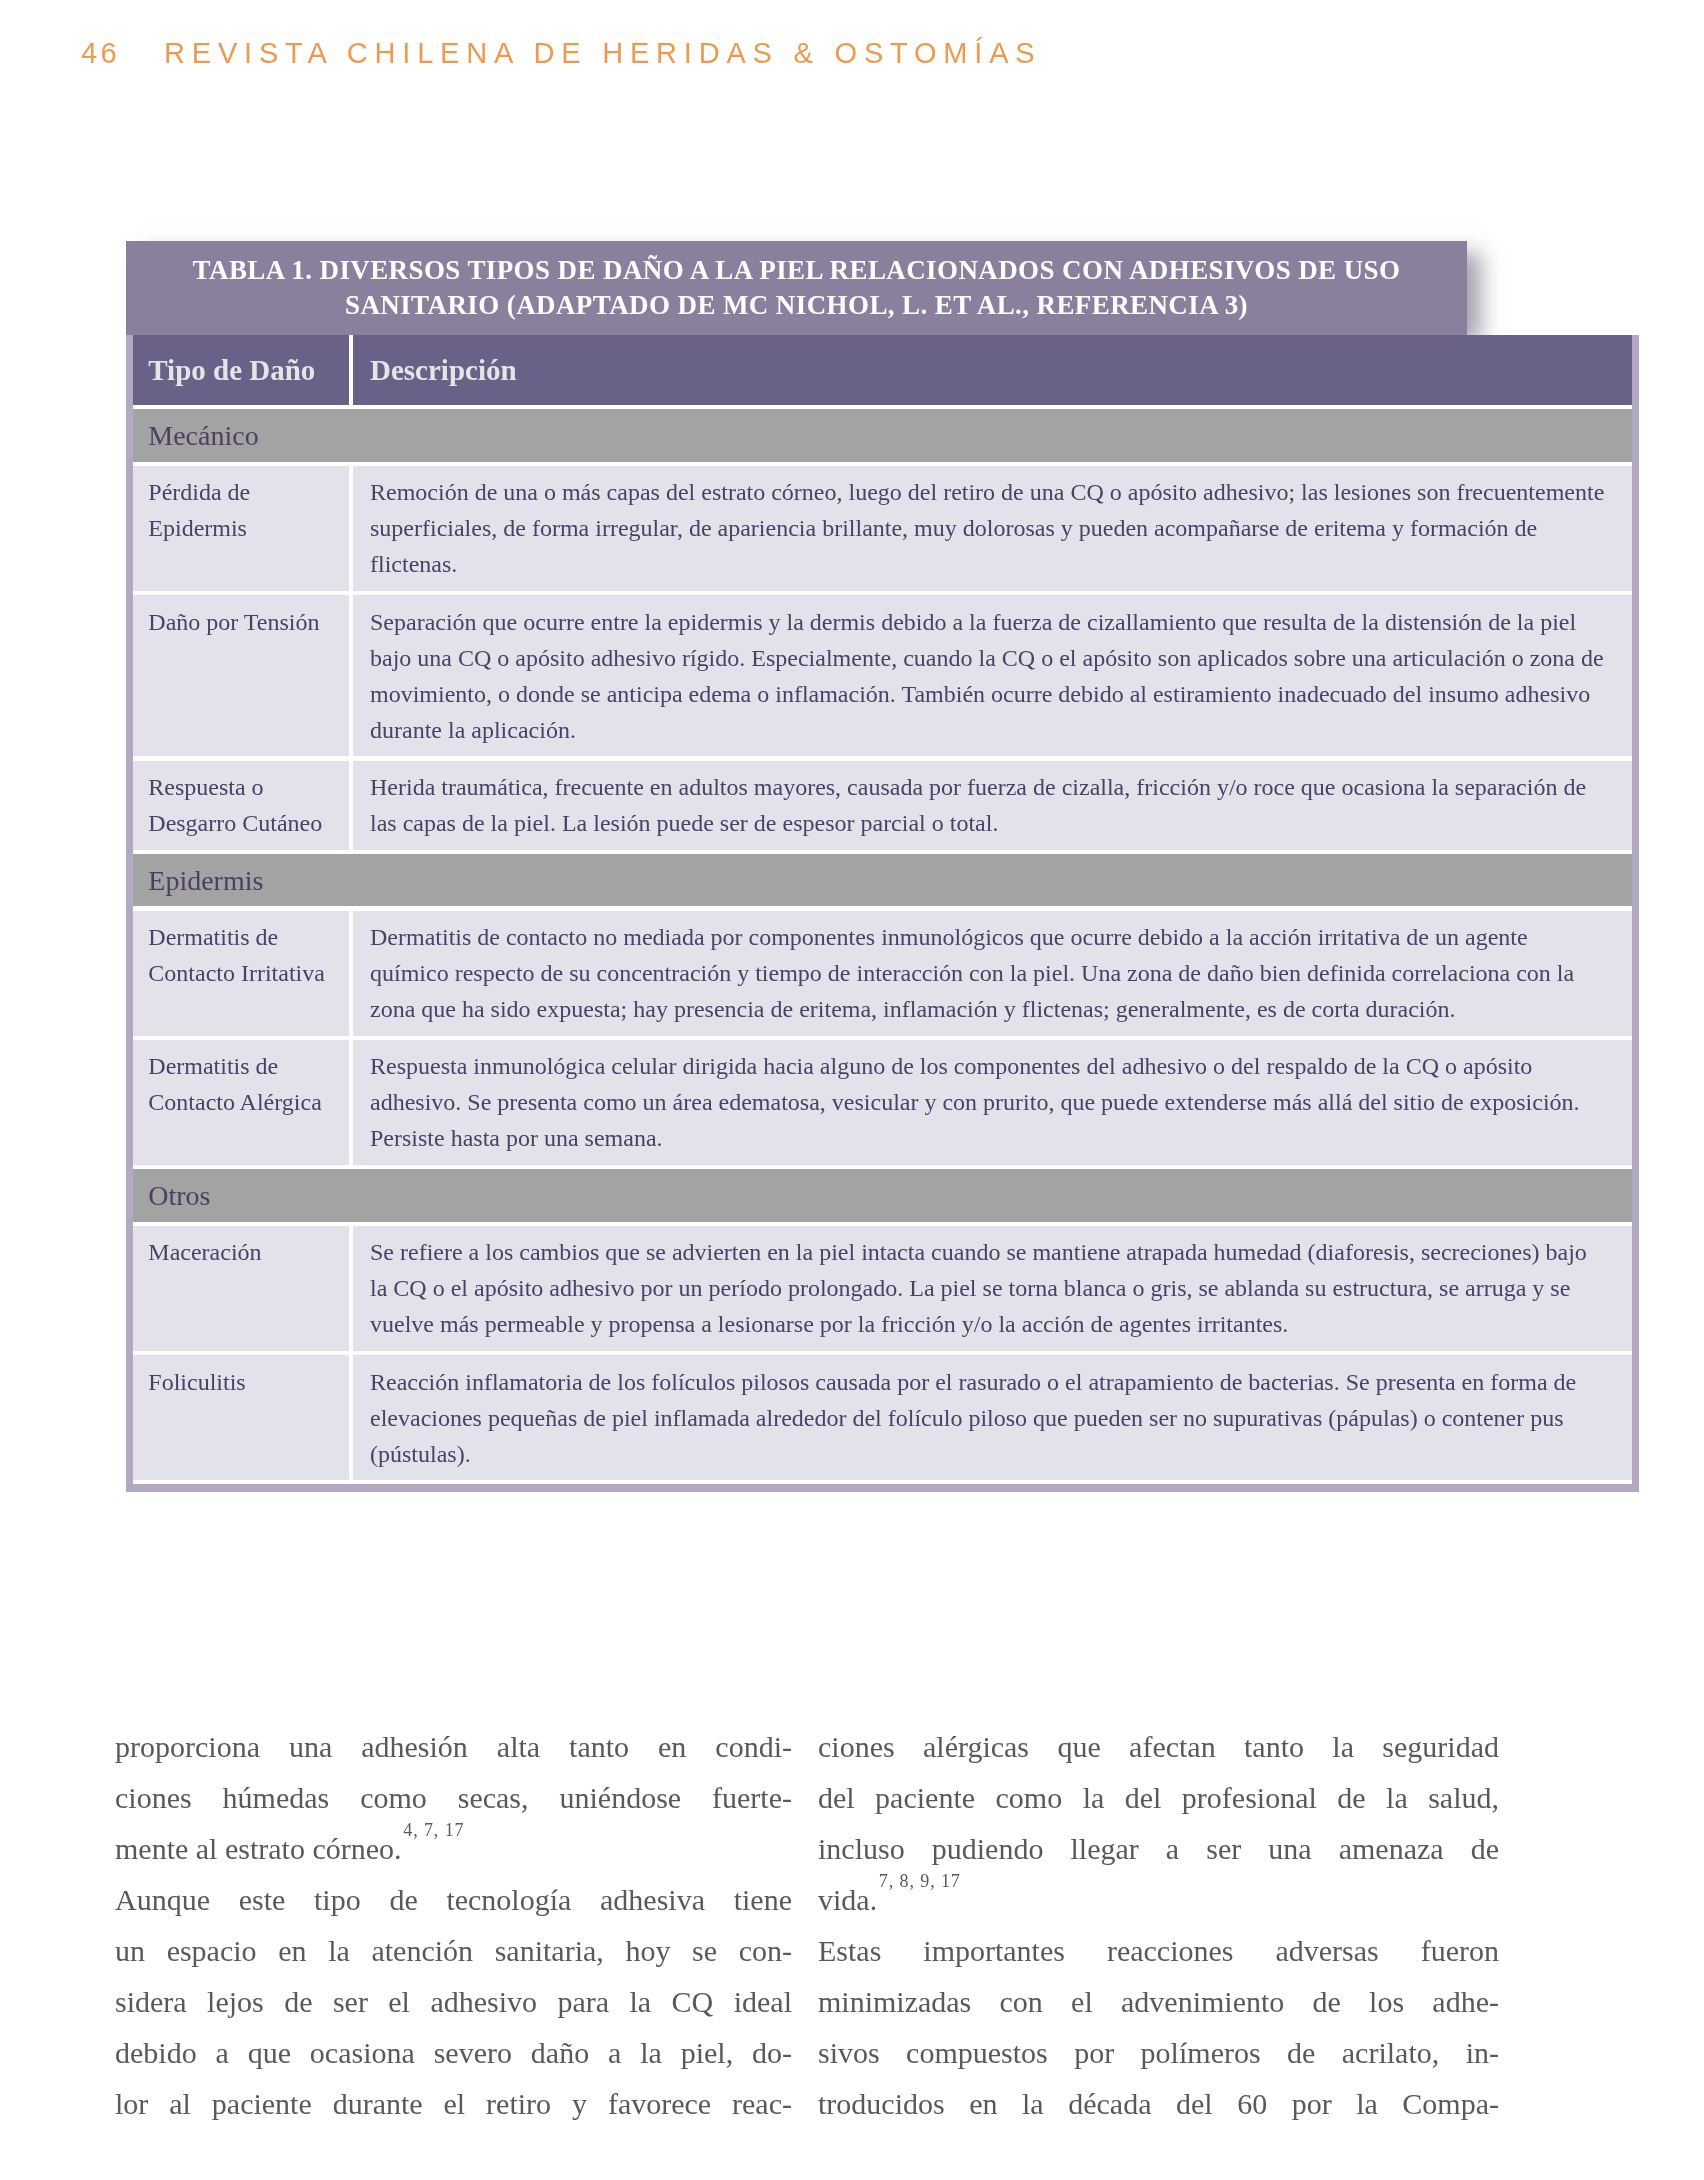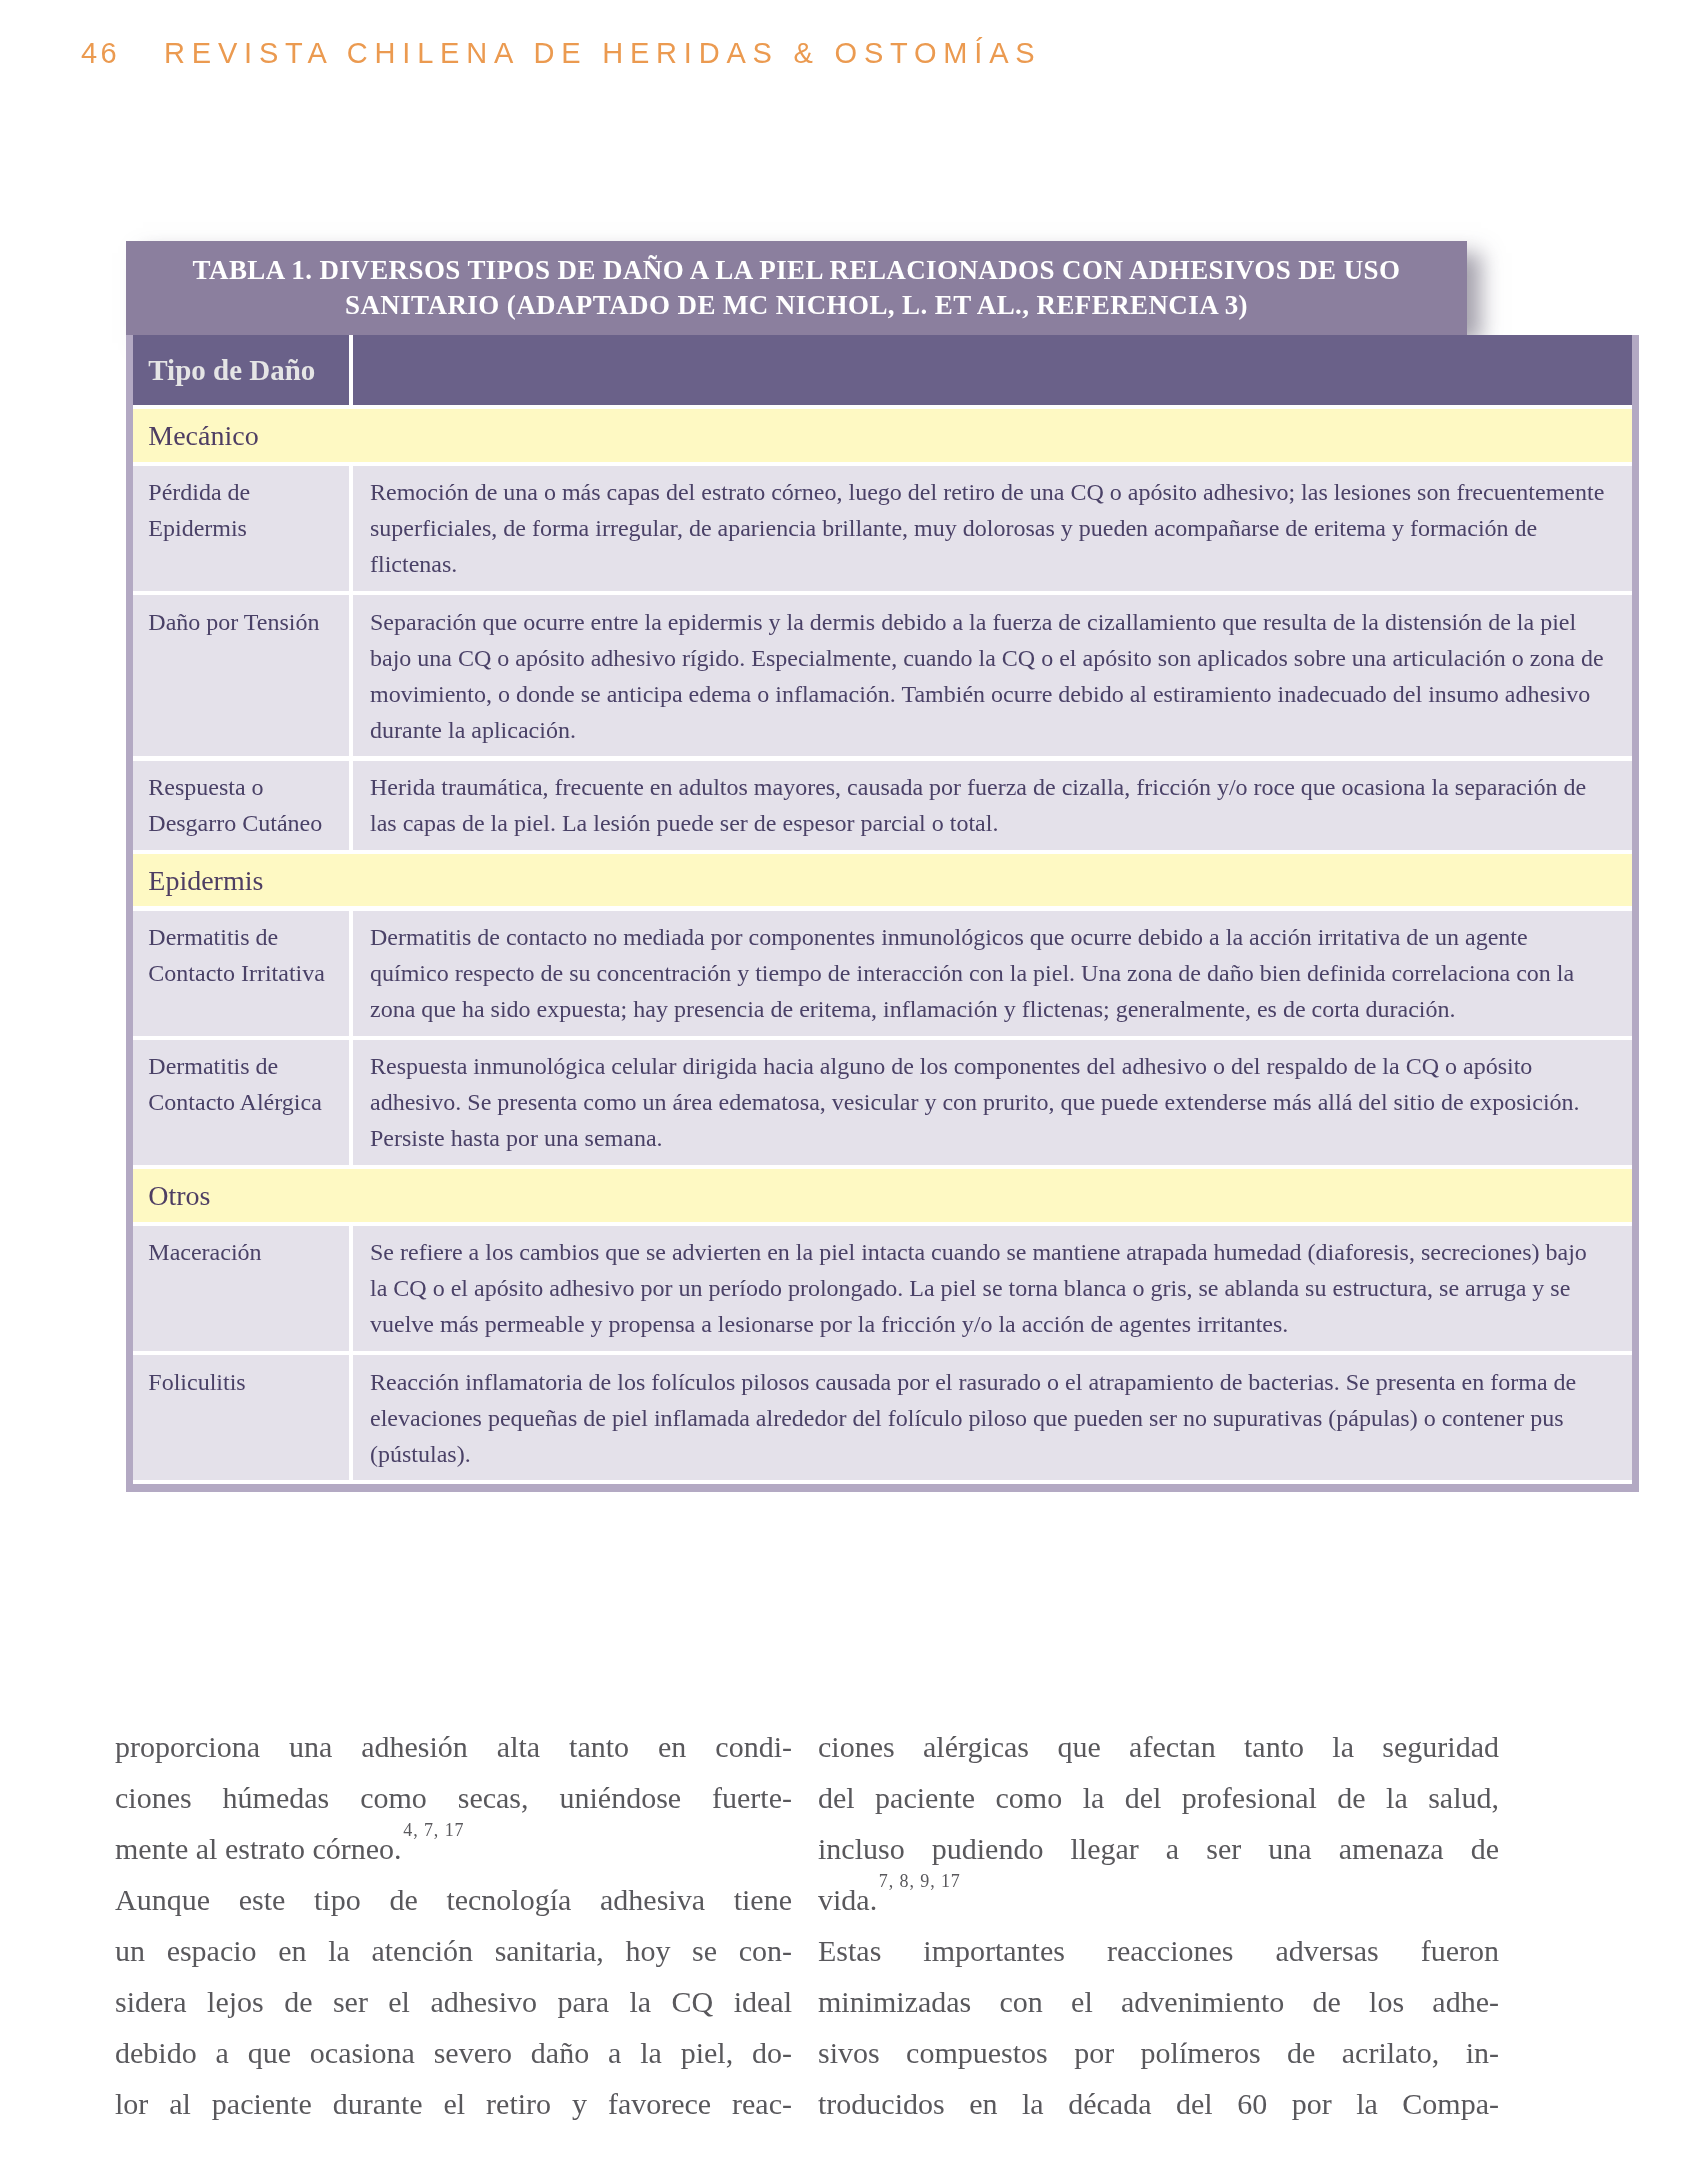--- a/index.html
+++ b/index.html
@@ -37,21 +37,21 @@
     border-bottom:8.5px solid #B3A9C3;
     padding-bottom:4.3px;
   }
   .trow { display:flex; }
   .trow + .trow { margin-top:4.3px; }
 
   .row-header { background:#6A6189; color:#e5e5e5; }
   .row-header .cell { font-size:29px; font-weight:600; line-height:36px; padding-top:17px; padding-bottom:17px; }
 
   .row-section {
-    background:#fef9c3; color:#4E3E63;
+    background:#a3a3a3; color:#4E3E63;
     font-size:28px; line-height:37px; padding:7.7px 0 7.7px 15.3px;
   }
 
   .row-data { background:#E4E1EA; color:#4A4167; }
 
   .cell-term {
     width:220px; flex:0 0 220px;
     border-right:4.3px solid #ffffff;
     padding:8.5px 10.2px 8.5px 15.3px;
     font-size:24px; line-height:36px;
@@ -88,20 +88,21 @@
 
   <div class="table-title">
     <div>TABLA 1. DIVERSOS TIPOS DE DAÑO A LA PIEL RELACIONADOS CON ADHESIVOS DE USO</div>
     <div>SANITARIO (ADAPTADO DE MC NICHOL, L. ET AL., REFERENCIA 3)</div>
   </div>
 
   <div class="table-body">
 
     <div class="trow row-header">
       <div class="cell cell-term">Tipo de Daño</div>
+      <div class="cell cell-desc">Descripción</div>
     </div>
 
     <div class="trow row-section">Mecánico</div>
 
     <div class="trow row-data">
       <div class="cell-term">Pérdida de Epidermis</div>
       <div class="cell-desc">Remoción de una o más capas del estrato córneo, luego del retiro de una CQ o apósito adhesivo; las lesiones son frecuentemente superficiales, de forma irregular, de apariencia brillante, muy dolorosas y pueden acompañarse de eritema y formación de flictenas.</div>
     </div>
     <div class="trow row-data">
       <div class="cell-term">Daño por Tensión</div>

